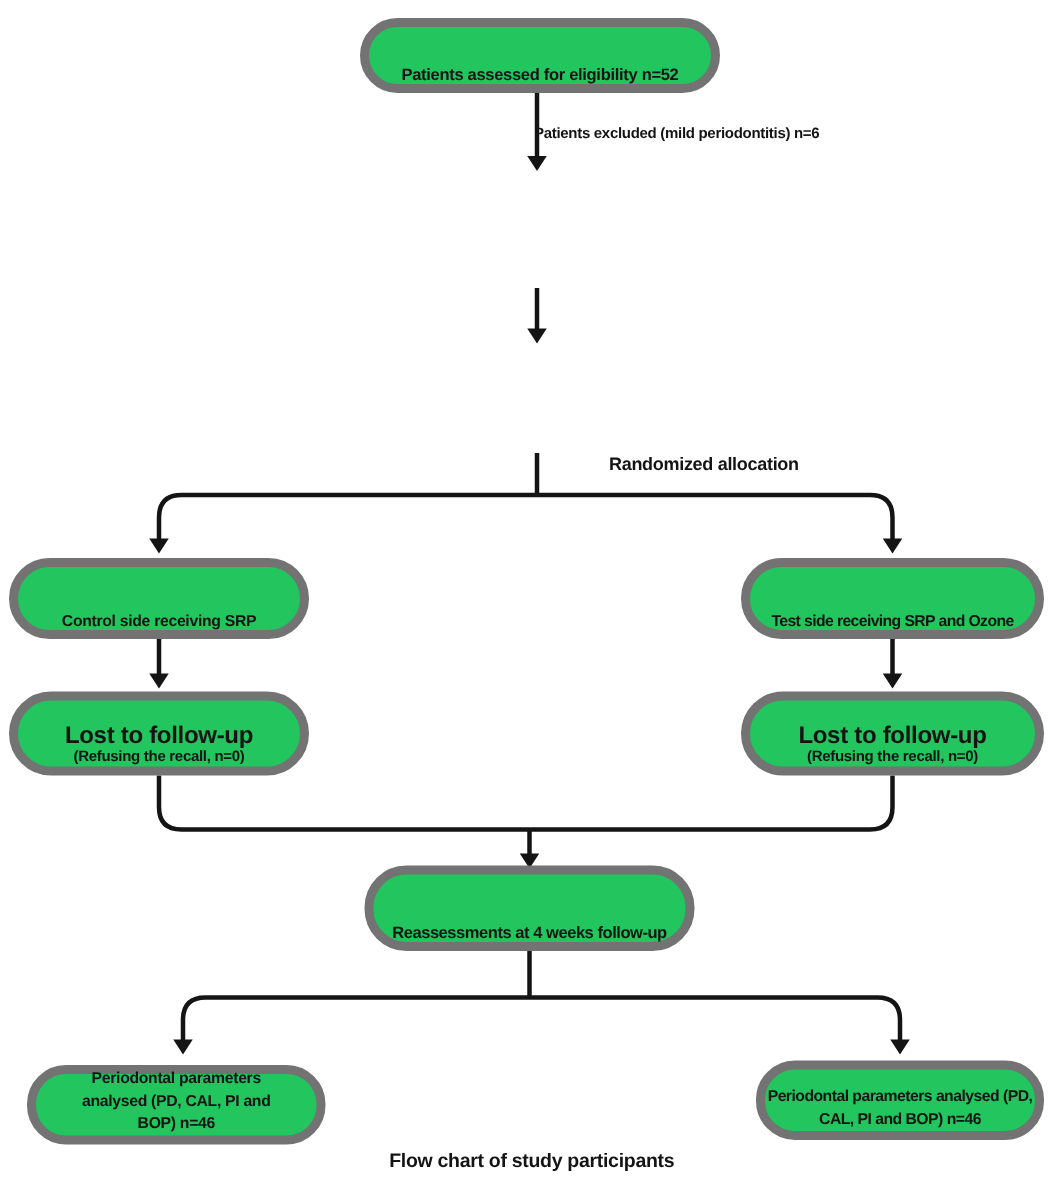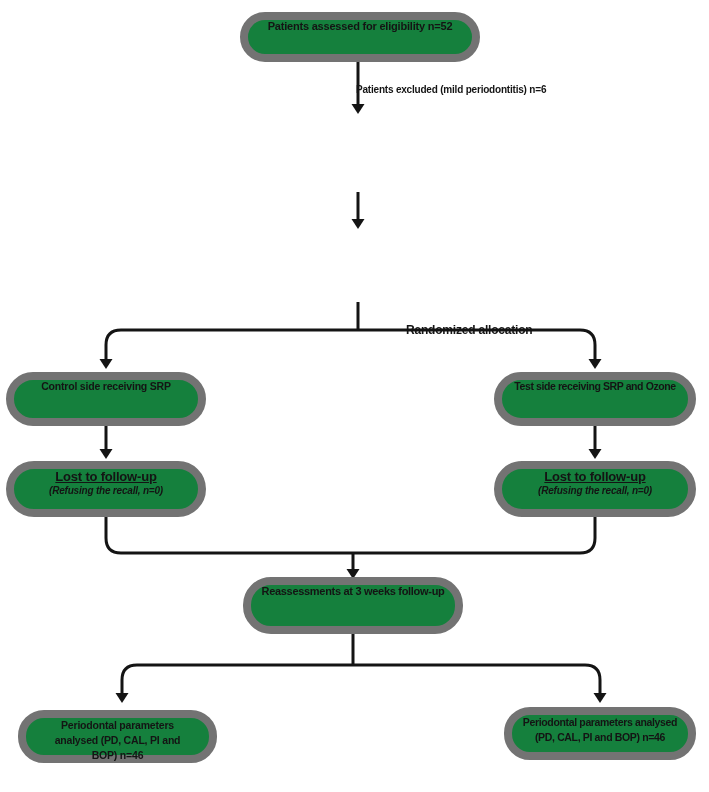--- a/index.html
+++ b/index.html
@@ -18,52 +18,52 @@
     overflow: hidden;
   }
   .connectors {
     position: absolute;
     left: 0; top: 0;
     width: 709px; height: 792px;
   }
   .node {
     position: absolute;
     box-sizing: border-box;
-    border: 8px solid #737373;
-    background: #15803d;
+    border: 6px solid #737373;
+    background: #22c55e;
     display: flex;
     flex-direction: column;
     align-items: center;
-    justify-content: flex-start;
+    justify-content: flex-end;
     text-align: center;
   }
   .node .txt { display: block; }
 
   .n-eligibility { left: 240px; top: 12px;  width: 240px; height: 50px; border-radius: 25px; font-size: 11px; letter-spacing: -0.2px; }
   .n-included    { left: 236px; top: 116px; width: 243px; height: 76px; border-radius: 30px; font-size: 10px; letter-spacing: -0.5px; line-height: 16px; padding: 0 6px; }
   .n-baseline    { left: 228px; top: 228px; width: 257px; height: 74px; border-radius: 32px; font-size: 10px; letter-spacing: -0.5px; line-height: 16px; padding: 0 8px; }
   .n-control     { left: 6px;   top: 372px; width: 200px; height: 54px; border-radius: 27px; font-size: 10.5px; letter-spacing: -0.2px; }
   .n-test        { left: 494px; top: 372px; width: 202px; height: 54px; border-radius: 27px; font-size: 10.5px; letter-spacing: -0.4px; padding: 0 6px; }
   .n-lost        { width: 200px; height: 56px; border-radius: 28px; }
   .n-lost-l      { left: 6px;   top: 461px; }
   .n-lost-r      { left: 494px; top: 461px; width: 202px; }
-  .n-lost .title    { font-size: 13px; line-height: 15px; letter-spacing: -0.2px; text-decoration: underline; }
-  .n-lost .subtitle { font-size: 10px; line-height: 13px; letter-spacing: -0.2px; font-style: italic; }
+  .n-lost .title    { font-size: 16px; line-height: 15px; letter-spacing: -0.2px; }
+  .n-lost .subtitle { font-size: 10px; line-height: 13px; letter-spacing: -0.2px; }
   .n-reassess    { left: 243px; top: 577px; width: 220px; height: 57px; border-radius: 28px; font-size: 11px; letter-spacing: -0.3px; padding: 0 5px; }
   .n-outcome-l   { left: 18px;  top: 710px; width: 199px; height: 53px; border-radius: 26px; font-size: 10.5px; line-height: 15px; letter-spacing: -0.2px; }
   .n-outcome-l .txt { max-width: 152px; }
   .n-outcome-r   { left: 504px; top: 707px; width: 192px; height: 53px; border-radius: 26px; font-size: 10.5px; line-height: 15px; letter-spacing: -0.35px; }
   .n-outcome-r .txt { max-width: 180px; }
 
   .annotation {
     position: absolute;
     white-space: nowrap;
   }
   .a-excluded   { left: 356px; top: 84px;  font-size: 10px; letter-spacing: -0.2px; }
-  .a-randomized { left: 406px; top: 302px; font-size: 12px; letter-spacing: -0.2px; margin-top: 21px; }
+  .a-randomized { left: 406px; top: 302px; font-size: 12px; letter-spacing: -0.2px; }
 
   .caption {
     position: absolute;
     left: 0; top: 766px;
     width: 709px;
     text-align: center;
     font-size: 13px;
     letter-spacing: -0.2px;
   }
 </style>
@@ -119,25 +119,26 @@
     <span class="txt title">Lost to follow-up</span>
     <span class="txt subtitle">(Refusing the recall, n=0)</span>
   </div>
 
   <div class="node n-lost n-lost-r">
     <span class="txt title">Lost to follow-up</span>
     <span class="txt subtitle">(Refusing the recall, n=0)</span>
   </div>
 
   <div class="node n-reassess">
-    <span class="txt">Reassessments at 3 weeks follow-up</span>
+    <span class="txt">Reassessments at 4 weeks follow-up</span>
   </div>
 
   <div class="node n-outcome-l">
     <span class="txt">Periodontal parameters analysed (PD, CAL, PI and BOP) n=46</span>
   </div>
 
   <div class="node n-outcome-r">
     <span class="txt">Periodontal parameters analysed (PD, CAL, PI and BOP) n=46</span>
   </div>
 
+  <div class="caption">Flow chart of study participants</div>
 
 </div>
 
 </body></html>

